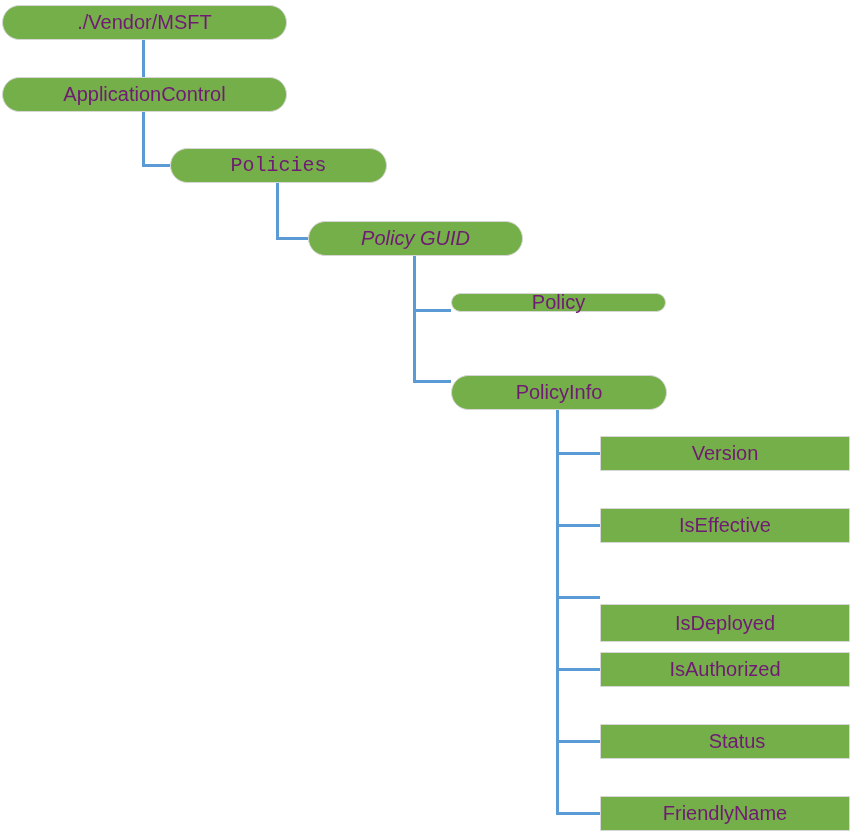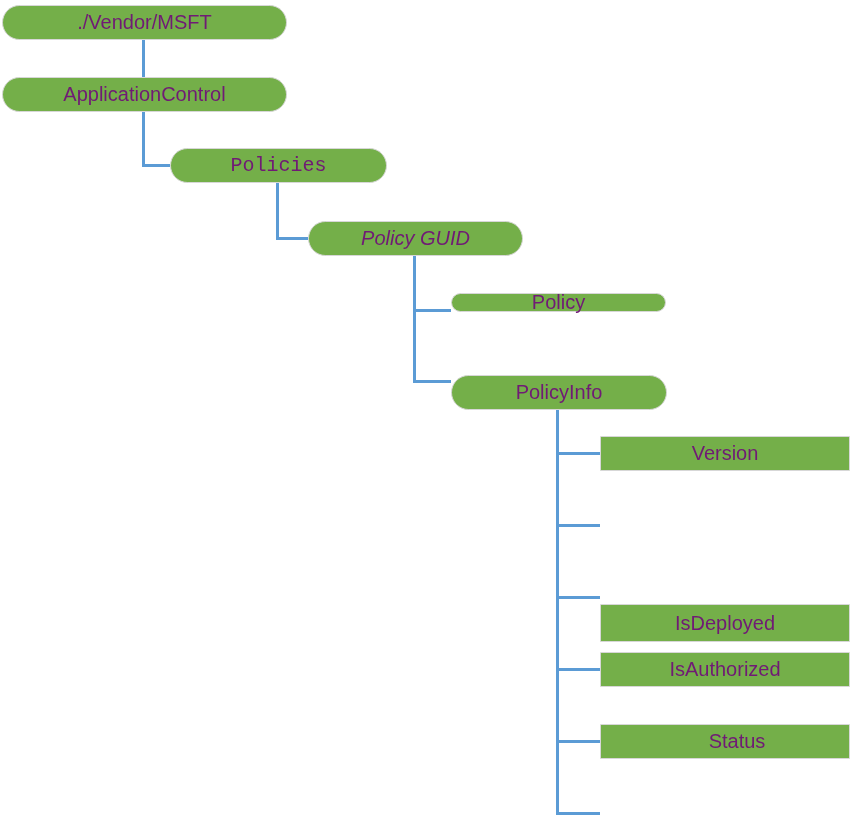--- a/index.html
+++ b/index.html
@@ -90,17 +90,19 @@
   <div class="conn c-h5e"></div>
   <div class="conn c-h5f"></div>
 
   <div class="node pill n-vendor-msft">./Vendor/MSFT</div>
   <div class="node pill n-application-control">ApplicationControl</div>
   <div class="node pill n-policies">Policies</div>
   <div class="node pill italic n-policy-guid">Policy GUID</div>
   <div class="node pill n-policy">Policy</div>
   <div class="node pill n-policy-info">PolicyInfo</div>
   <div class="node rect n-version">Version</div>
+  <div class="node rect n-is-effective">IsEffective</div>
   <div class="node rect n-is-deployed">IsDeployed</div>
   <div class="node rect n-is-authorized">IsAuthorized</div>
   <div class="node rect n-status">Status</div>
+  <div class="node rect n-friendly-name">FriendlyName</div>
 
 </div>
 
 </body></html>

